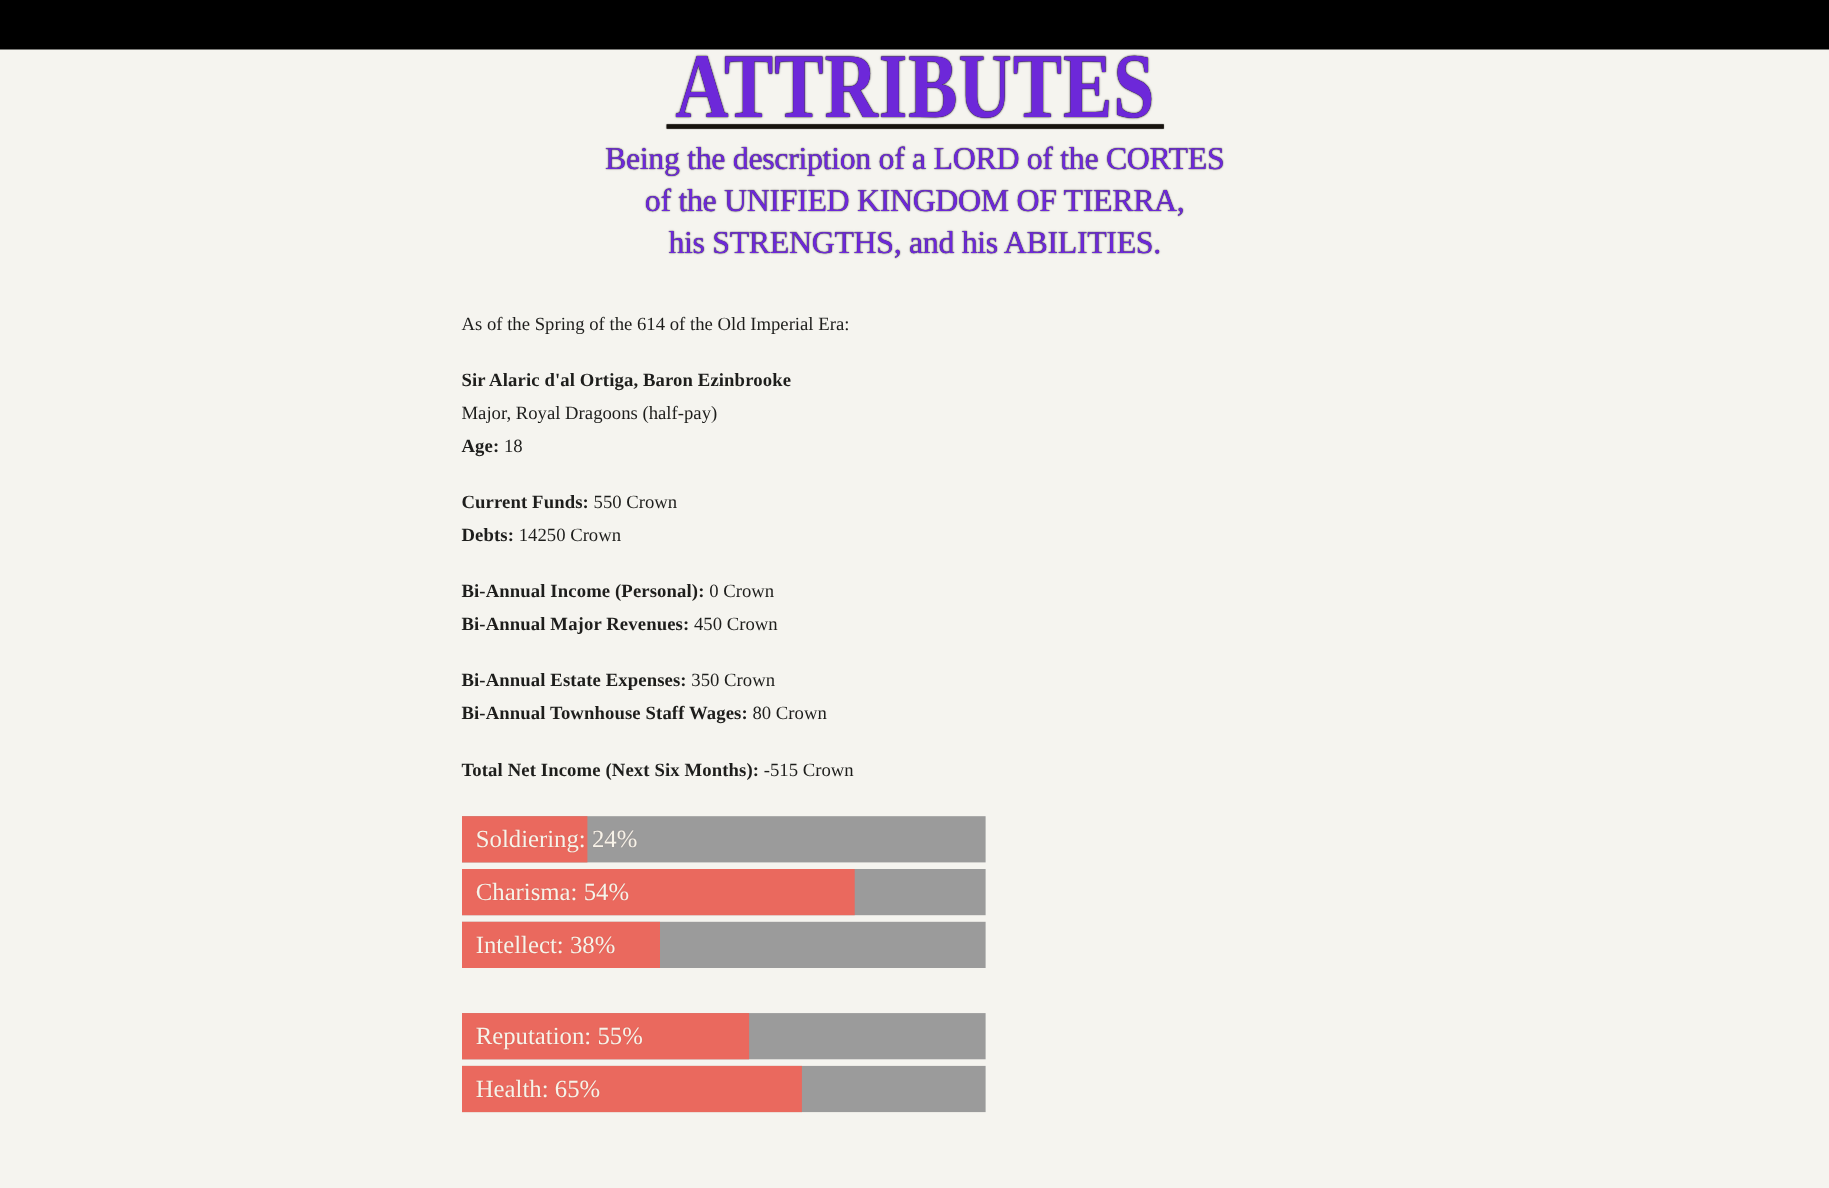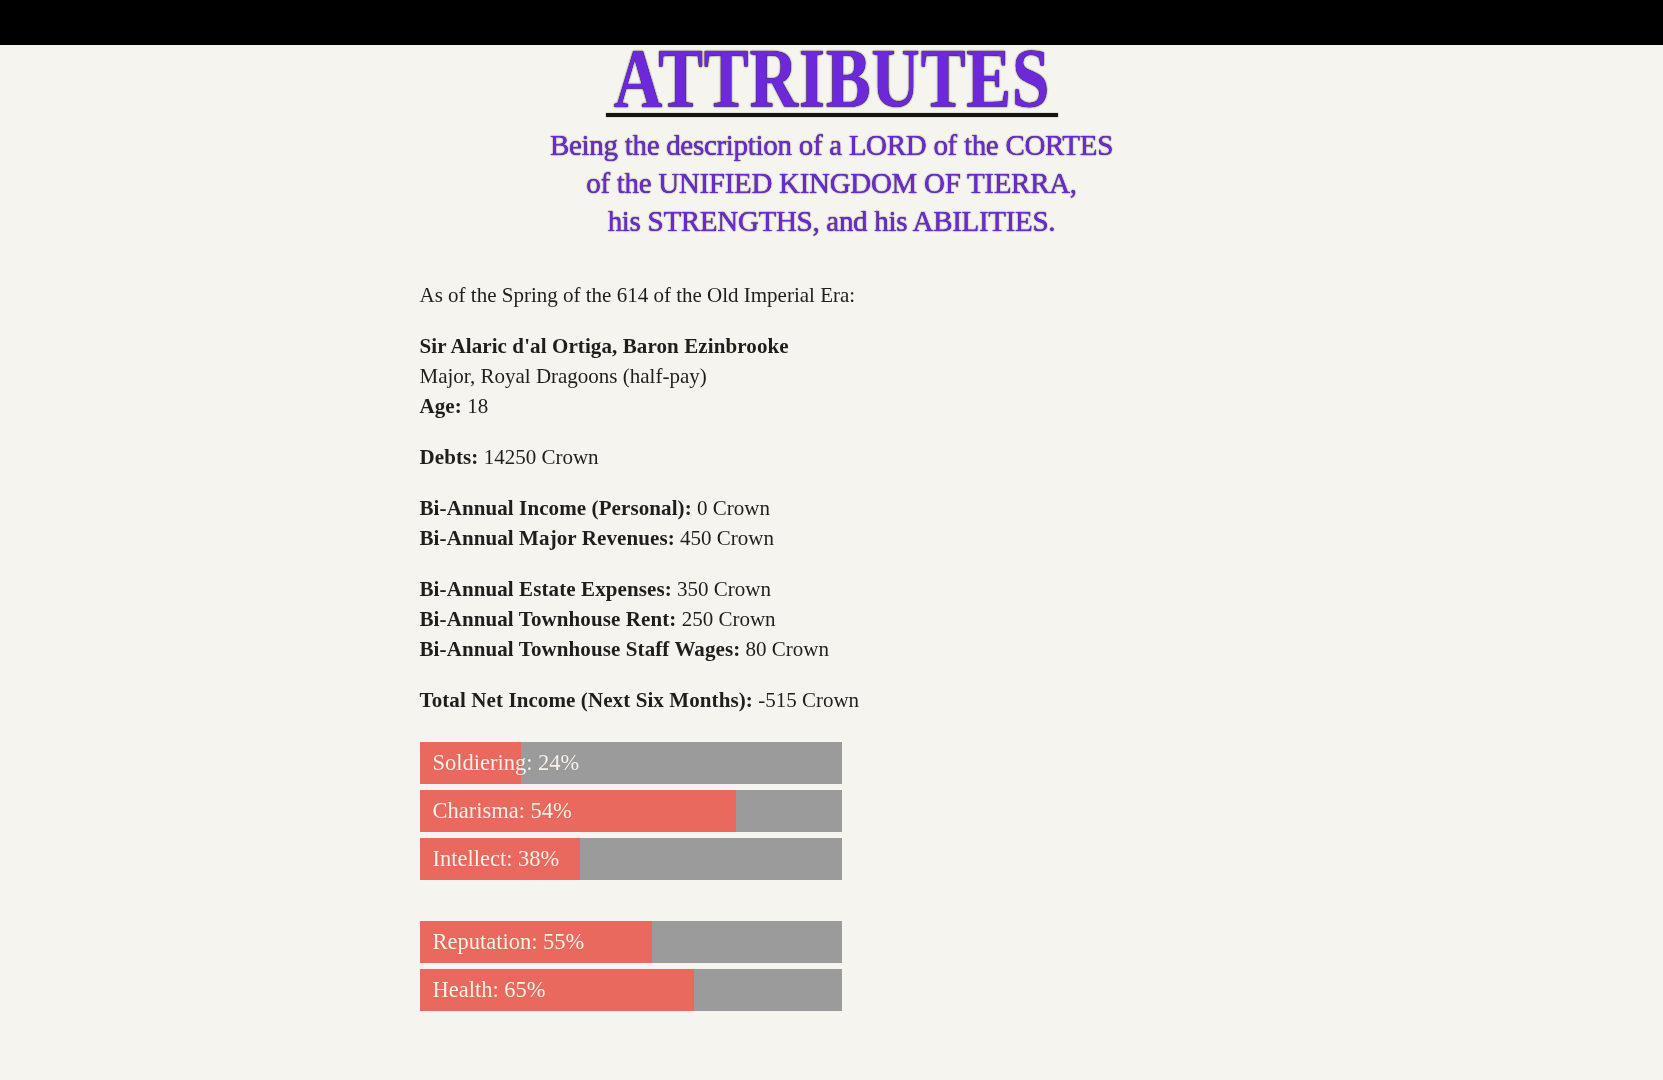--- a/index.html
+++ b/index.html
@@ -48,31 +48,31 @@
   .subtitle-line {
     font-size: 29px;
     line-height: 38px;
     font-weight: normal;
     letter-spacing: -0.3px;
     text-shadow: 0 0 1px rgba(0,0,0,0.9), 0 0 2px rgba(25,18,10,0.35);
     white-space: nowrap;
   }
   
   .para {
-    font-size: 21px;
+    font-size: 17px;
     line-height: 30px;
     margin: 21px 0;
   }
   .para .line b { letter-spacing: 0.1px; }
   .intro { margin-top: 40px; }
   
   .bars { margin-top: 27px; }
   .statbar {
     position: relative;
-    width: 422px;
+    width: 476px;
     height: 42px;
     background: #9b9b9b;
     margin-bottom: 6px;
   }
   .statfill {
     position: absolute;
     left: 0; top: 0; bottom: 0;
     background: #ea695e;
   }
   .statlabel {
@@ -104,31 +104,31 @@
 
   <div class="para intro">As of the Spring of the 614 of the Old Imperial Era:</div>
 
   <div class="para">
     <div class="line"><b>Sir Alaric d'al Ortiga, Baron Ezinbrooke</b></div>
     <div class="line">Major, Royal Dragoons (half-pay)</div>
     <div class="line"><b>Age:</b> <span>18</span></div>
   </div>
 
   <div class="para">
+    <div class="line"><b>Current Funds:</b> <span>550 Crown</span></div>
     <div class="line"><b>Debts:</b> <span>14250 Crown</span></div>
   </div>
 
   <div class="para">
     <div class="line"><b>Bi-Annual Income (Personal):</b> <span>0 Crown</span></div>
     <div class="line"><b>Bi-Annual Major Revenues:</b> <span>450 Crown</span></div>
   </div>
 
   <div class="para">
     <div class="line"><b>Bi-Annual Estate Expenses:</b> <span>350 Crown</span></div>
-    <div class="line"><b>Bi-Annual Townhouse Rent:</b> <span>250 Crown</span></div>
     <div class="line"><b>Bi-Annual Townhouse Staff Wages:</b> <span>80 Crown</span></div>
   </div>
 
   <div class="para">
     <div class="line"><b>Total Net Income (Next Six Months):</b> <span>-515 Crown</span></div>
   </div>
 
   <div class="bars">
 
     <div class="statbar">

